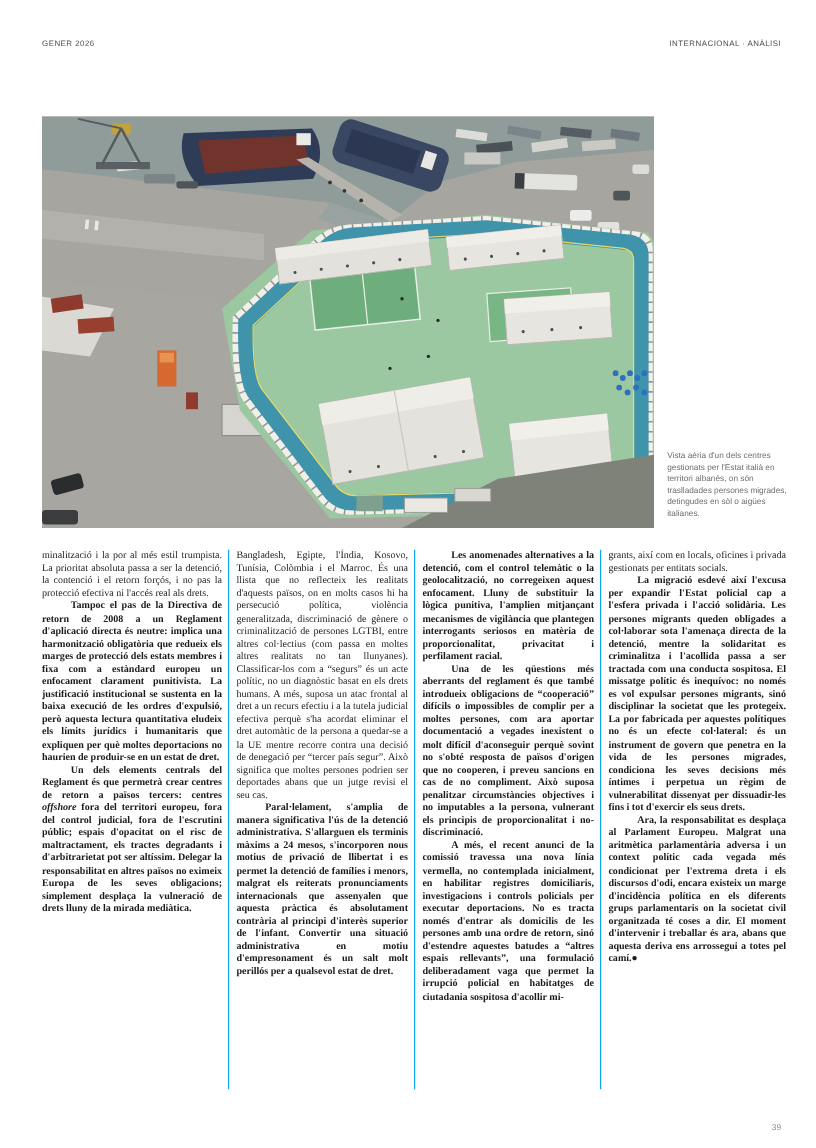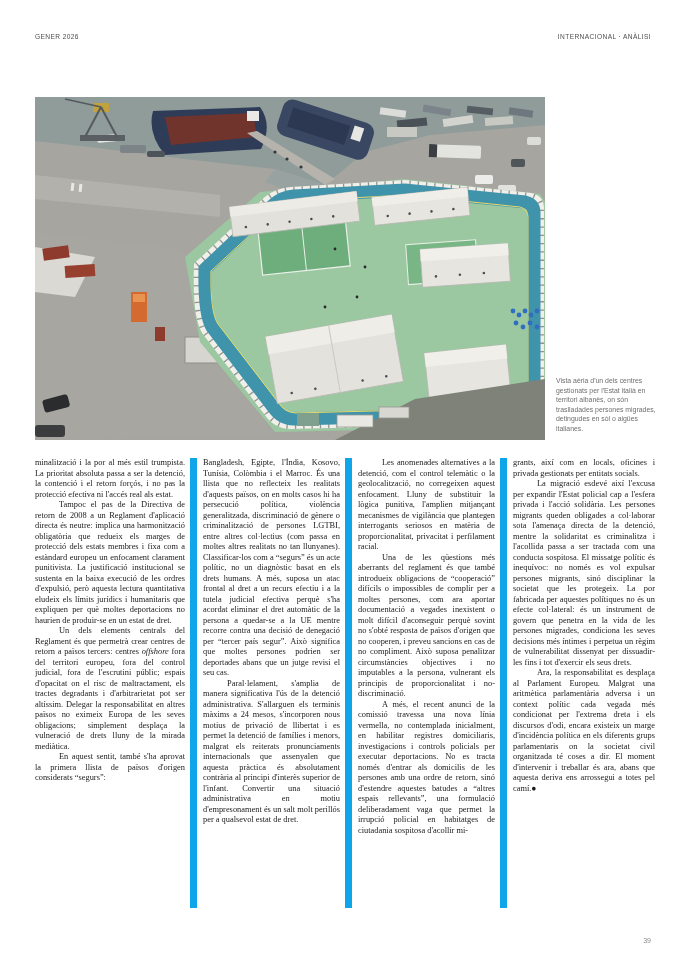--- a/index.html
+++ b/index.html
@@ -31,31 +31,31 @@
     font-size:6.9px;line-height:9.6px;color:#6e6e6e;
   }
   
   .article{
     position:absolute;left:35px;top:458px;width:620px;height:450px;
     display:flex;overflow:hidden;
   }
   .col{
     width:155px;box-sizing:border-box;
     padding:0 5px 0 6px;
-    border-left:7px solid #0ea5e9;
+    border-left:1px solid #0ea5e9;
   }
   .col:first-child{border-left:none;padding-left:0;}
   .col:last-child{padding-right:0;}
   .para{
     margin:0;
     font-size:8.4px;line-height:10.5px;
     text-align:justify;
     -webkit-hyphens:auto;hyphens:auto;
   }
-  .para.indent{text-indent:24px;}
+  .para.indent{text-indent:24px;font-weight:bold;}
   .para em{font-style:italic;}
   
   .pagenum{
     position:absolute;right:29px;bottom:13px;
     font-family:"Liberation Sans", sans-serif;
     font-size:7px;color:#8a8a8a;
   }
 </style>
 </head>
 <body>
@@ -212,24 +212,23 @@
           <circle cx="495" cy="226" r="2.4"></circle>
         <circle cx="502" cy="230" r="2.4"></circle>
       </g>
     </svg>
   </div>
 
   <div class="caption">Vista aèria d'un dels centres gestionats per l'Estat italià en territori albanès, on són traslladades persones migrades, detingudes en sòl o aigües italianes.</div>
 
   <div class="article">
     <div class="col">
-        <p class="para">minalització i la por al més estil trumpista. La prioritat absoluta passa a ser la detenció, la contenció i el retorn forçós, i no pas la protecció efectiva ni l'accés real als estat.</p>
+        <p class="para">minalització i la por al més estil trumpista. La prioritat absoluta passa a ser la detenció, la contenció i el retorn forçós, i no pas la protecció efectiva ni l'accés real als drets.</p>
         <p class="para indent">Tampoc el pas de la Directiva de retorn de 2008 a un Reglament d'aplicació directa és neutre: implica una harmonització obligatòria que redueix els marges de protecció dels estats membres i fixa com a estàndard europeu un enfocament clarament punitivista. La justificació institucional se sustenta en la baixa execució de les ordres d'expulsió, però aquesta lectura quantitativa eludeix els límits jurídics i humanitaris que expliquen per què moltes deportacions no haurien de produir-se en un estat de dret.</p>
         <p class="para indent">Un dels elements centrals del Reglament és que permetrà crear centres de retorn a països tercers: centres <em>offshore</em> fora del territori europeu, fora del control judicial, fora de l'escrutini públic; espais d'opacitat on el risc de maltractament, els tractes degradants i d'arbitrarietat pot ser altíssim. Delegar la responsabilitat en altres països no eximeix Europa de les seves obligacions; simplement desplaça la vulneració de drets lluny de la mirada mediàtica.</p>
-        <p class="para indent">En aquest sentit, també s'ha aprovat la primera llista de països d'origen considerats “segurs”:</p>
       </div>
     <div class="col">
         <p class="para">Bangladesh, Egipte, l'Índia, Kosovo, Tunísia, Colòmbia i el Marroc. És una llista que no reflecteix les realitats d'aquests països, on en molts casos hi ha persecució política, violència generalitzada, discriminació de gènere o criminalització de persones LGTBI, entre altres col·lectius (com passa en moltes altres realitats no tan llunyanes). Classificar-los com a “segurs” és un acte polític, no un diagnòstic basat en els drets humans. A més, suposa un atac frontal al dret a un recurs efectiu i a la tutela judicial efectiva perquè s'ha acordat eliminar el dret automàtic de la persona a quedar-se a la UE mentre recorre contra una decisió de denegació per “tercer país segur”. Això significa que moltes persones podrien ser deportades abans que un jutge revisi el seu cas.</p>
         <p class="para indent">Paral·lelament, s'amplia de manera significativa l'ús de la detenció administrativa. S'allarguen els terminis màxims a 24 mesos, s'incorporen nous motius de privació de llibertat i es permet la detenció de famílies i menors, malgrat els reiterats pronunciaments internacionals que assenyalen que aquesta pràctica és absolutament contrària al principi d'interès superior de l'infant. Convertir una situació administrativa en motiu d'empresonament és un salt molt perillós per a qualsevol estat de dret.</p>
       </div>
     <div class="col">
         <p class="para indent">Les anomenades alternatives a la detenció, com el control telemàtic o la geolocalització, no corregeixen aquest enfocament. Lluny de substituir la lògica punitiva, l'amplien mitjançant mecanismes de vigilància que plantegen interrogants seriosos en matèria de proporcionalitat, privacitat i perfilament racial.</p>
         <p class="para indent">Una de les qüestions més aberrants del reglament és que també introdueix obligacions de “cooperació” difícils o impossibles de complir per a moltes persones, com ara aportar documentació a vegades inexistent o molt difícil d'aconseguir perquè sovint no s'obté resposta de països d'origen que no cooperen, i preveu sancions en cas de no compliment. Això suposa penalitzar circumstàncies objectives i no imputables a la persona, vulnerant els principis de proporcionalitat i no-discriminació.</p>
         <p class="para indent">A més, el recent anunci de la comissió travessa una nova línia vermella, no contemplada inicialment, en habilitar registres domiciliaris, investigacions i controls policials per executar deportacions. No es tracta només d'entrar als domicilis de les persones amb una ordre de retorn, sinó d'estendre aquestes batudes a “altres espais rellevants”, una formulació deliberadament vaga que permet la irrupció policial en habitatges de ciutadania sospitosa d'acollir mi-</p>
       </div>

